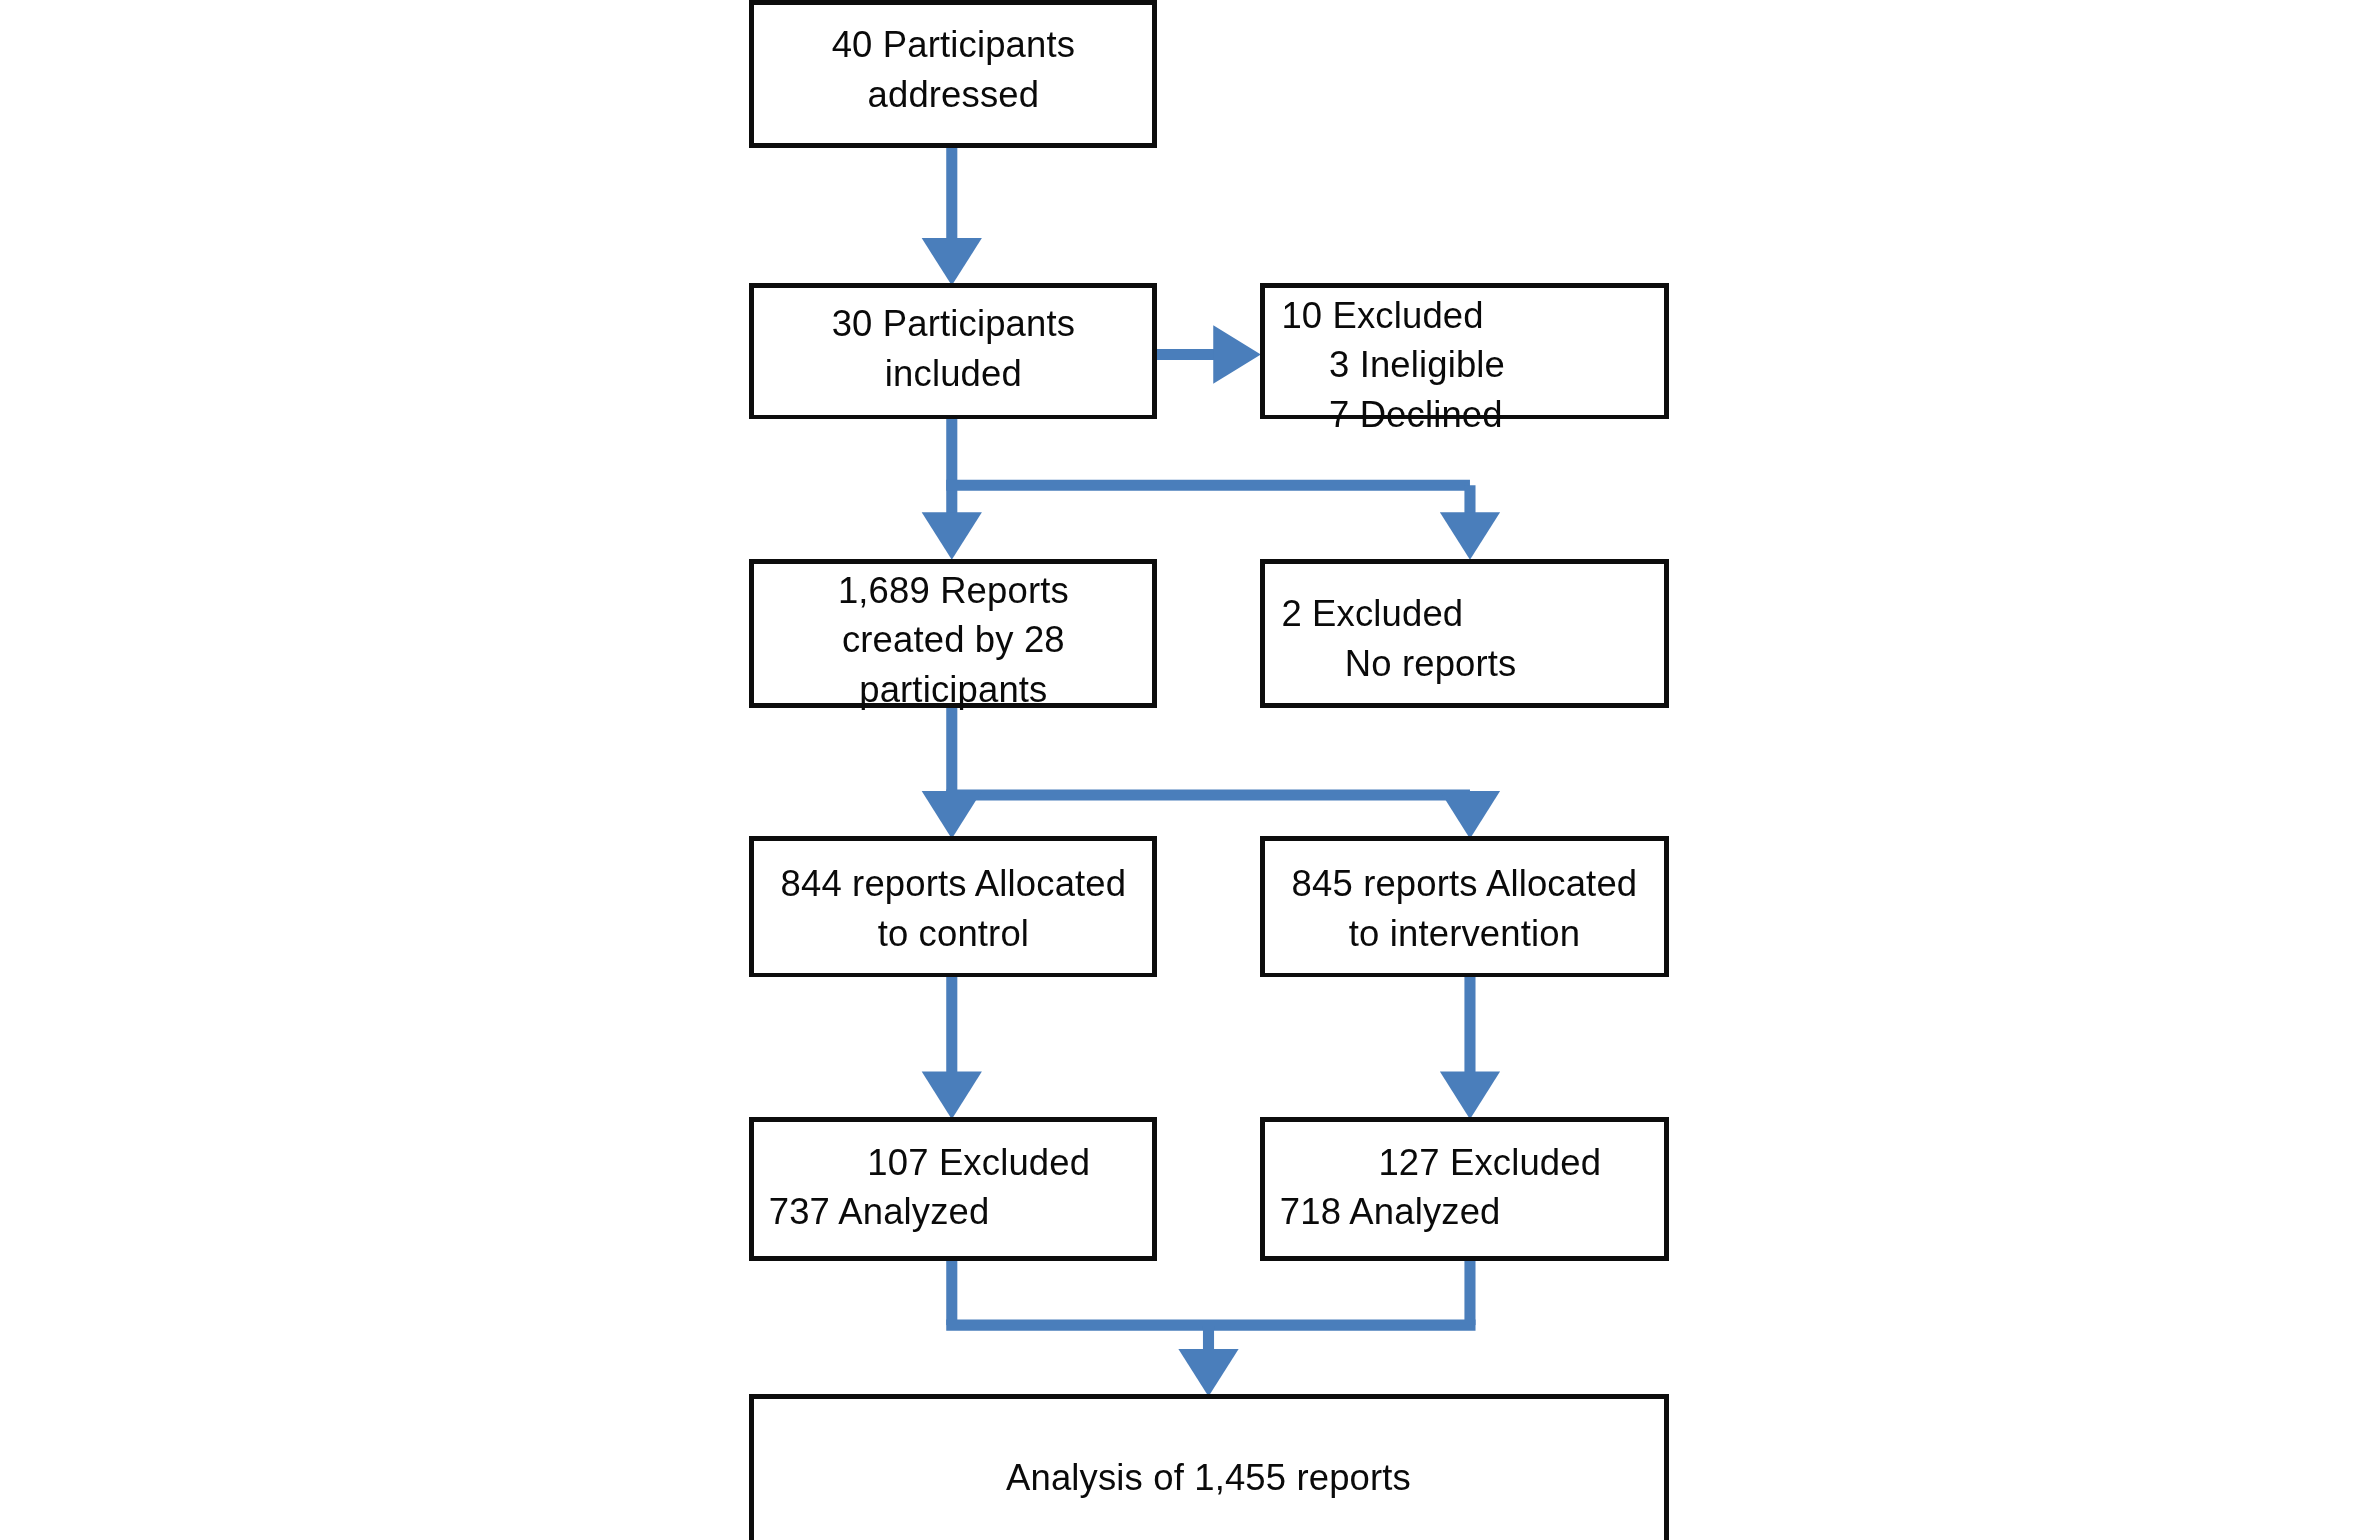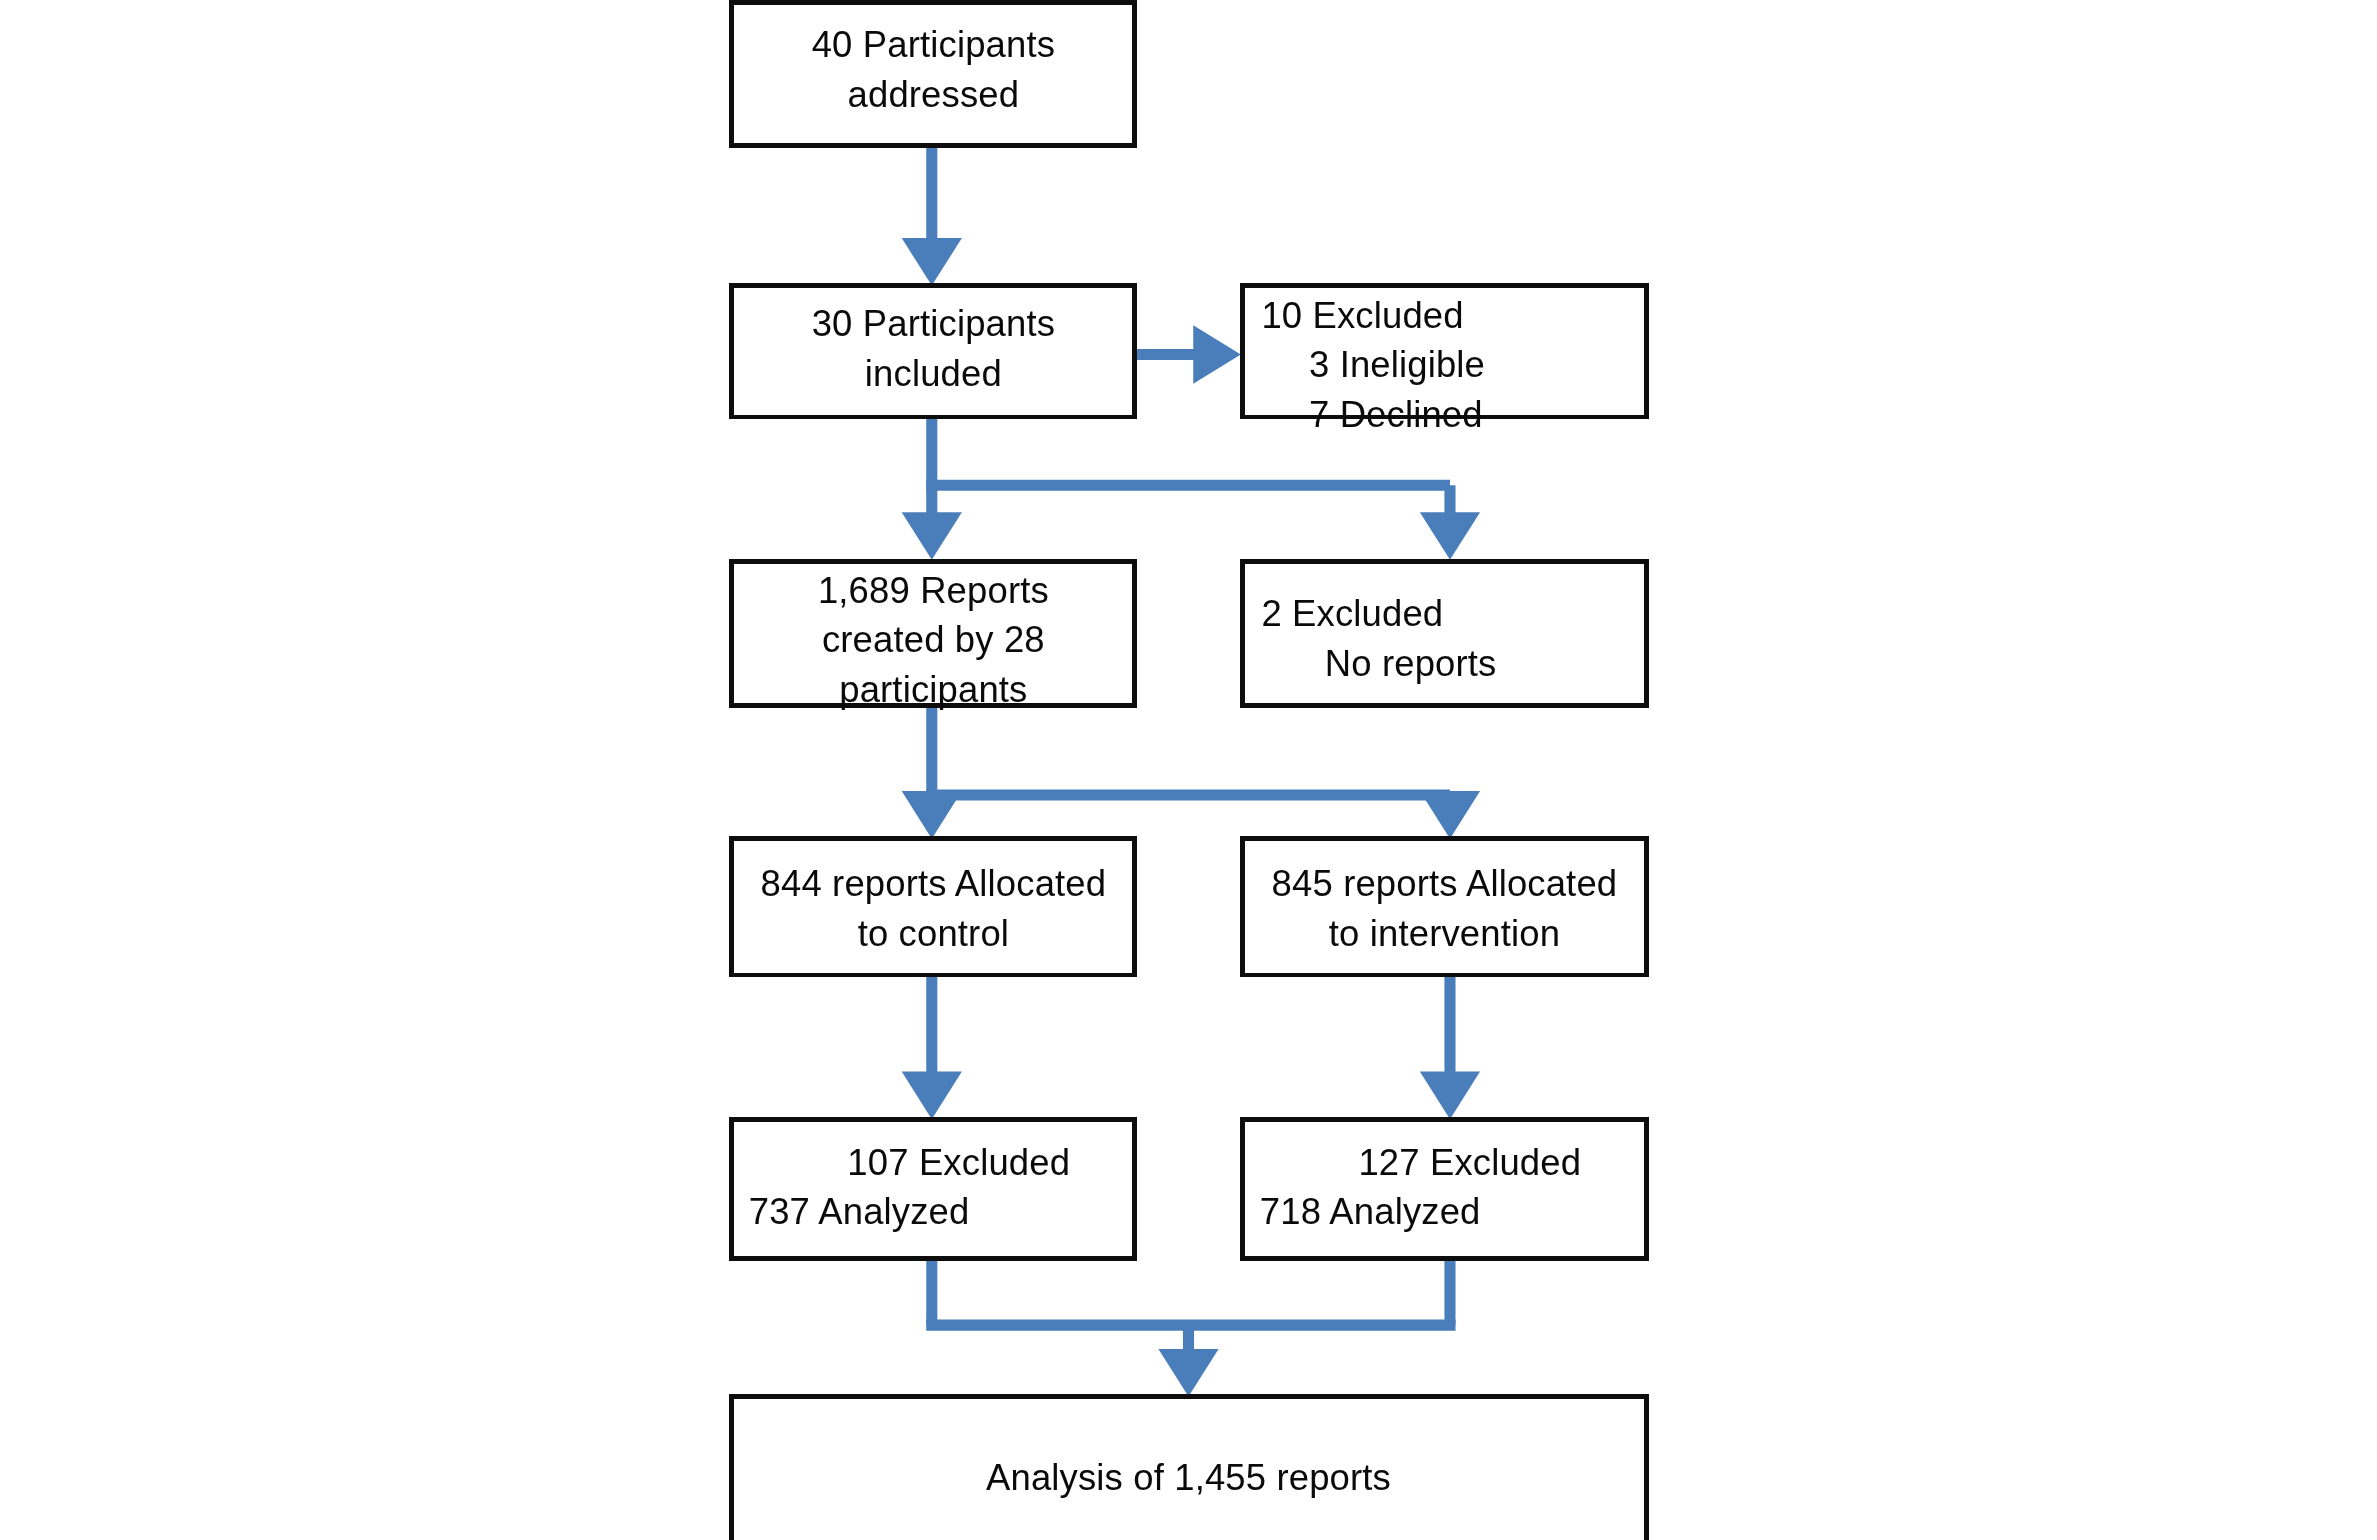--- a/index.html
+++ b/index.html
@@ -12,20 +12,21 @@
     width: 2377px;
     height: 1541px;
     font-family: "Liberation Sans", "DejaVu Sans", sans-serif;
     overflow: hidden;
   }
   #flow-root {
     position: relative;
     width: 2187px;
     height: 1541px;
     background: #ffffff;
+    margin-left: 20px;
   }
   svg#flow-canvas {
     position: absolute;
     top: 0;
     left: 0;
     width: 2377px;
     height: 1541px;
     display: block;
   }
   .node-box {

